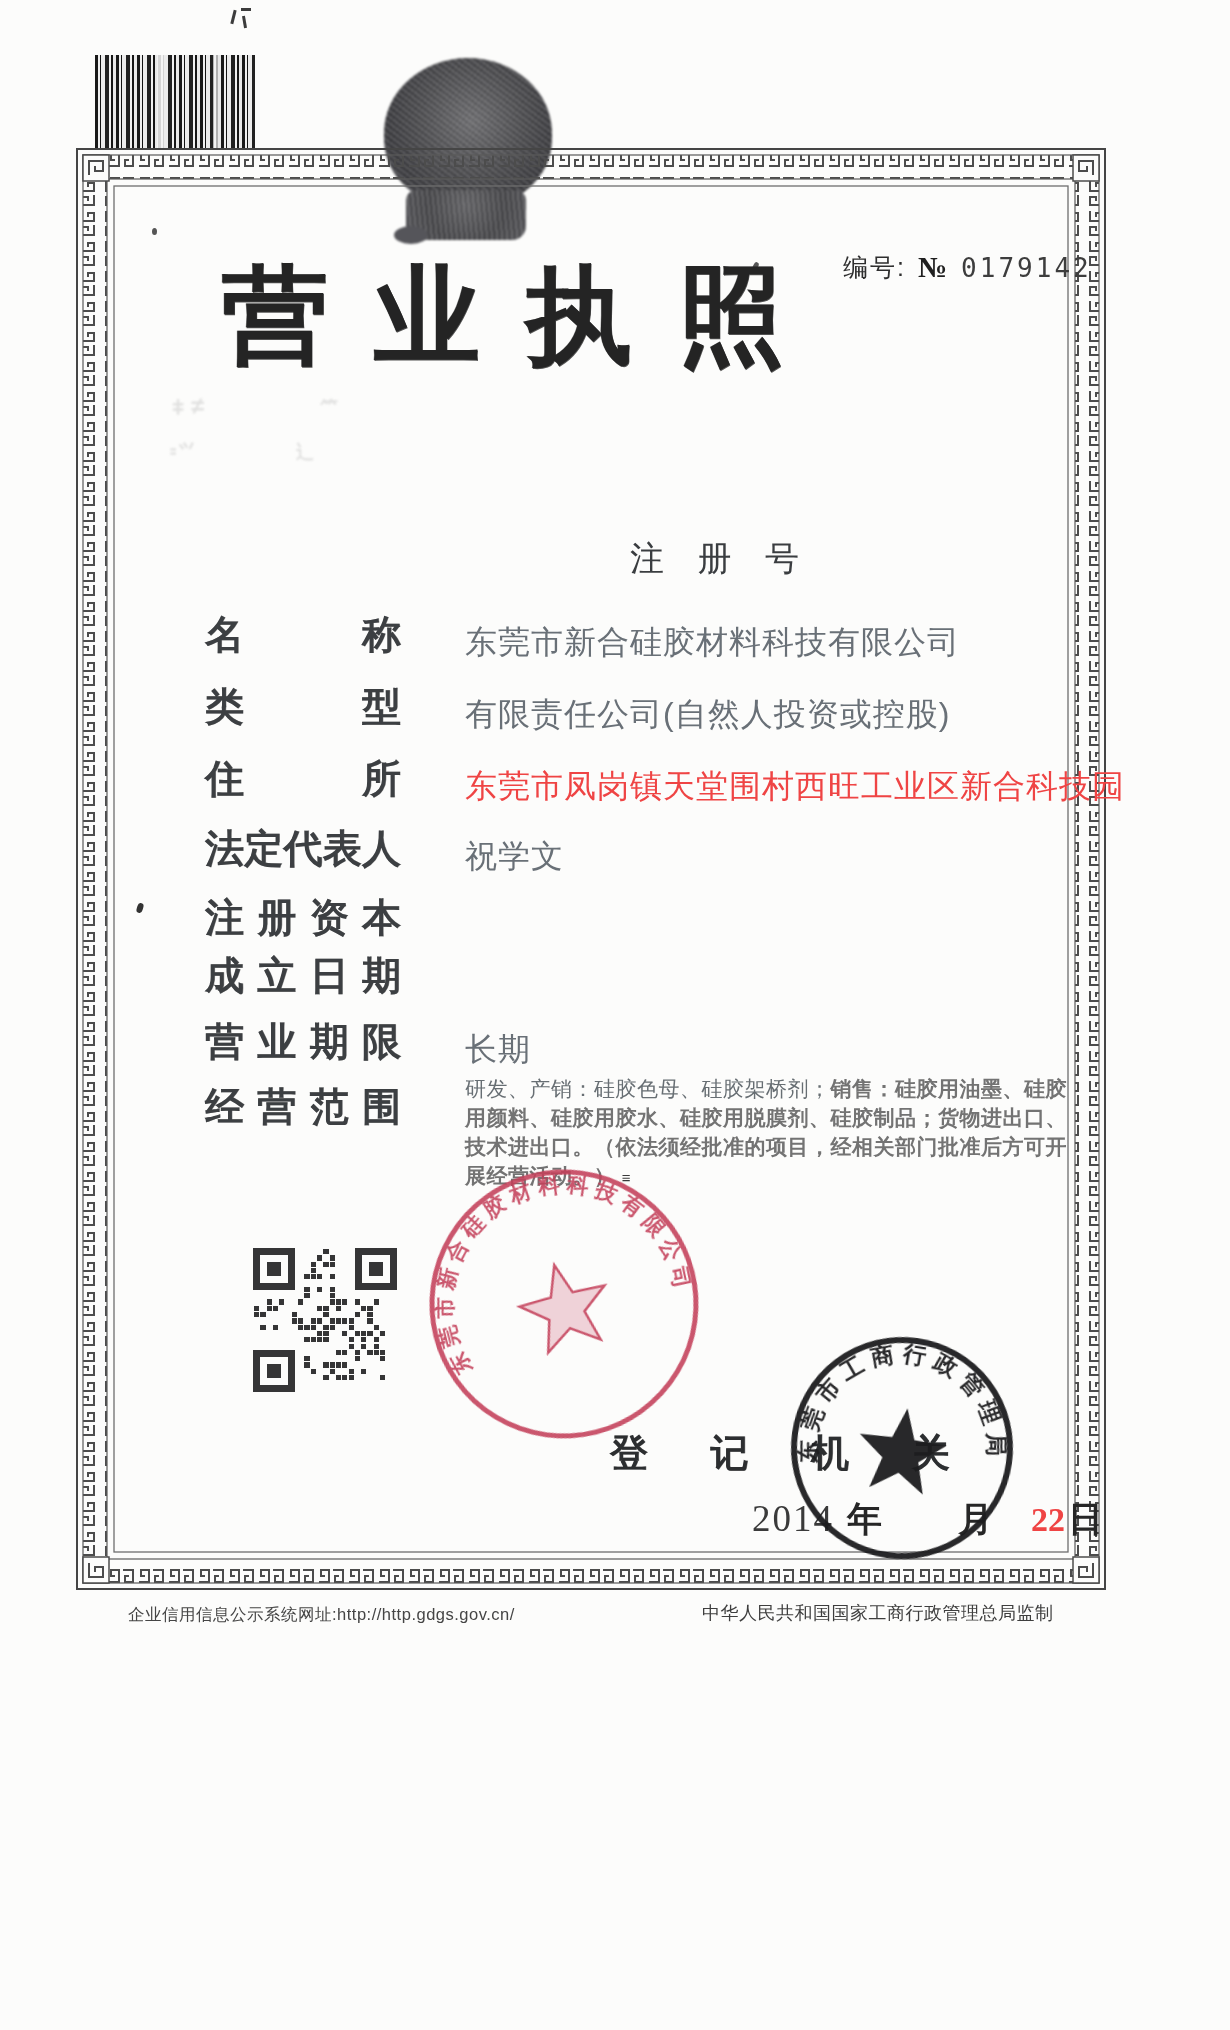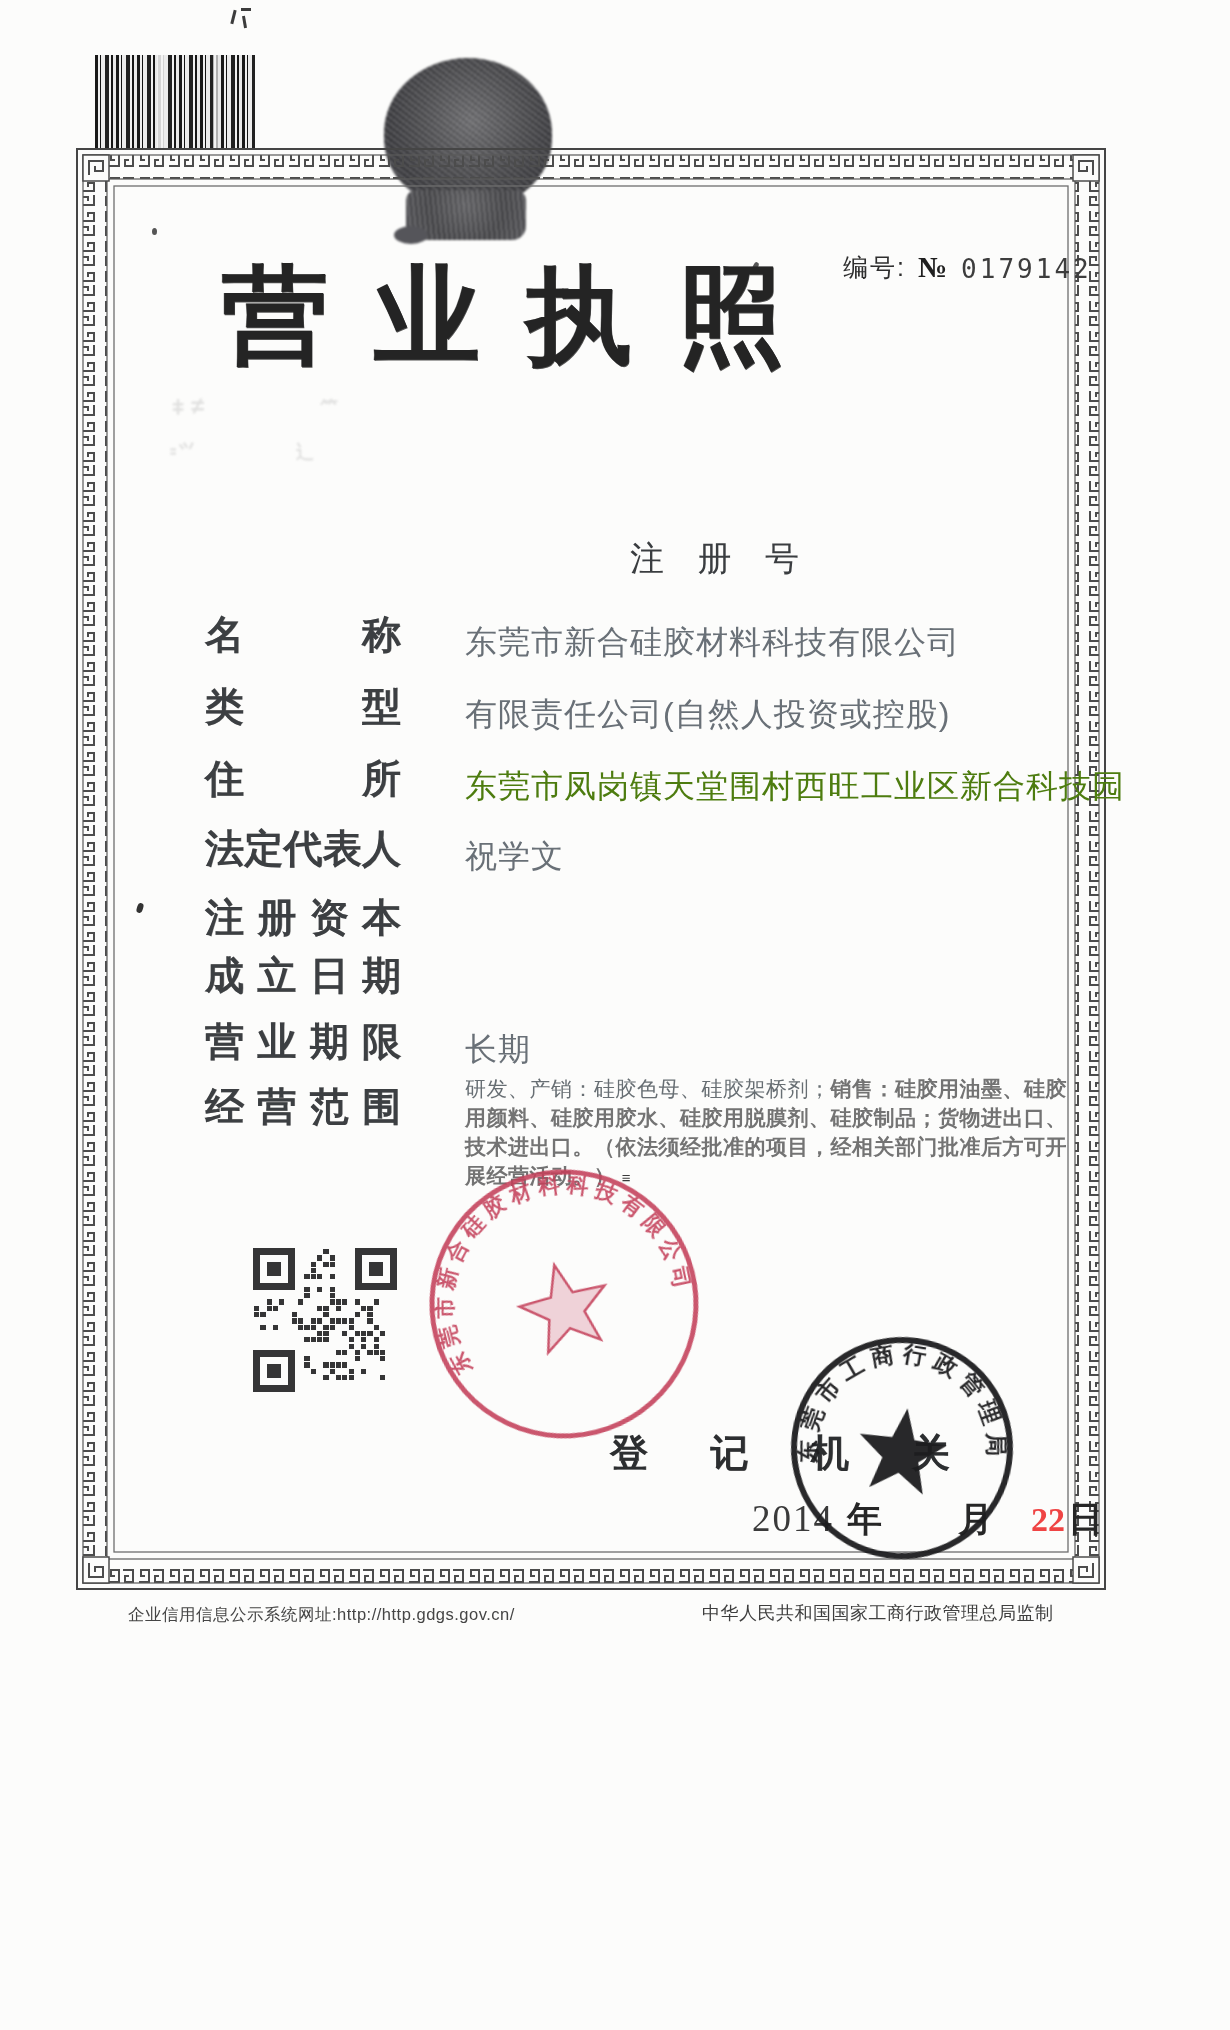--- a/index.html
+++ b/index.html
@@ -49,21 +49,21 @@
   }
   .emblem .tail { position:absolute; left:16px; top:168px; width:34px; height:18px; border-radius:50%; background:#55555a; }
 
   
   .smudge { position:absolute; color:#9a9a9a; opacity:.28; filter:blur(1.2px); font-size:24px; font-weight:600; }
 
   
   .frame-svg { position:absolute; left:76px; top:148px; }
 
   
-  .serial { position:absolute; left:843px; top:251px; display:flex; align-items:flex-end; }
+  .serial { position:absolute; left:843px; top:251px; display:flex; align-items:center; }
   .serial .s-label { font-size:25px; color:#2e2e2e; letter-spacing:2px; }
   .serial .s-no { font-family:"Liberation Serif", serif; font-weight:700; font-size:29px; color:#1f1f1f; margin-left:12px; }
   .serial .s-num { font-family:"DejaVu Sans Mono", monospace; font-size:26px; color:#3d3d3d; letter-spacing:3px; margin-left:14px; }
 
   
   .big-title { position:absolute; left:222px; top:256px; display:flex; gap:46px; }
   .big-title span{
     font-size:106px; line-height:1.12; font-weight:900; color:#242424;
     font-family:"Liberation Sans", sans-serif;
     text-shadow:0.6px 0.8px 0.6px rgba(25,25,25,.75), -0.5px -0.3px 0.4px rgba(70,70,70,.5);
@@ -77,21 +77,21 @@
 
   
   .row { position:absolute; left:205px; display:flex; align-items:flex-start; }
   .row-label {
     width:196px; display:flex; justify-content:space-between;
     font-size:39px; line-height:1.1; color:#3c3f42; font-weight:600;
     text-shadow:0.4px 0.4px 0.4px rgba(40,40,40,.45);
     flex:none;
   }
   .row-value { margin-left:64px; margin-top:7px; font-size:32px; color:#697077; letter-spacing:1px; white-space:nowrap; }
-  .row-value.dark { color:#4d7c0f; }
+  .row-value.dark { color:#ef4444; }
   .scope-text { margin-left:64px; width:618px; font-size:21px; line-height:29px; letter-spacing:0.5px; white-space:normal; margin-top:2px; }
   .scope-text .p1 { color:#676e73; }
   .scope-text .p2 { color:#737373; font-weight:600; }
   .scope-text .mark { color:#3a3a3a; font-weight:700; font-size:15px; letter-spacing:-1px; }
 
   
   .qr { position:absolute; left:253px; top:1248px; width:144px; height:144px; filter:blur(0.4px) contrast(.92); }
   .qr .mod { position:absolute; background:#2e2e30; }
   .qr .finder { position:absolute; width:42px; height:42px; border:7px solid #2e2e30; }
   .qr .finder::after { content:""; position:absolute; left:7px; top:7px; width:14px; height:14px; background:#2e2e30; }

